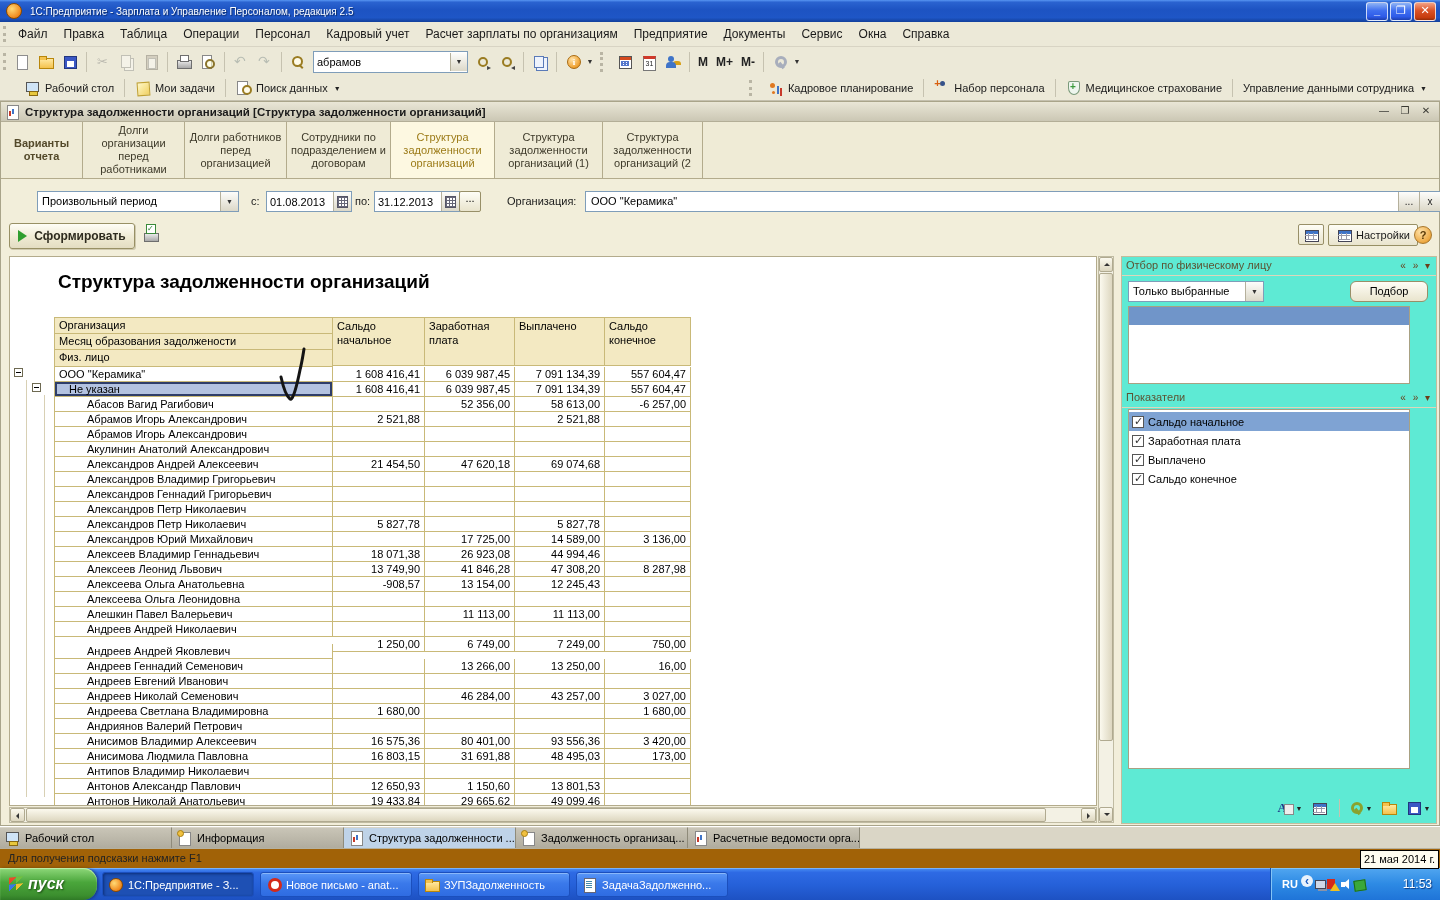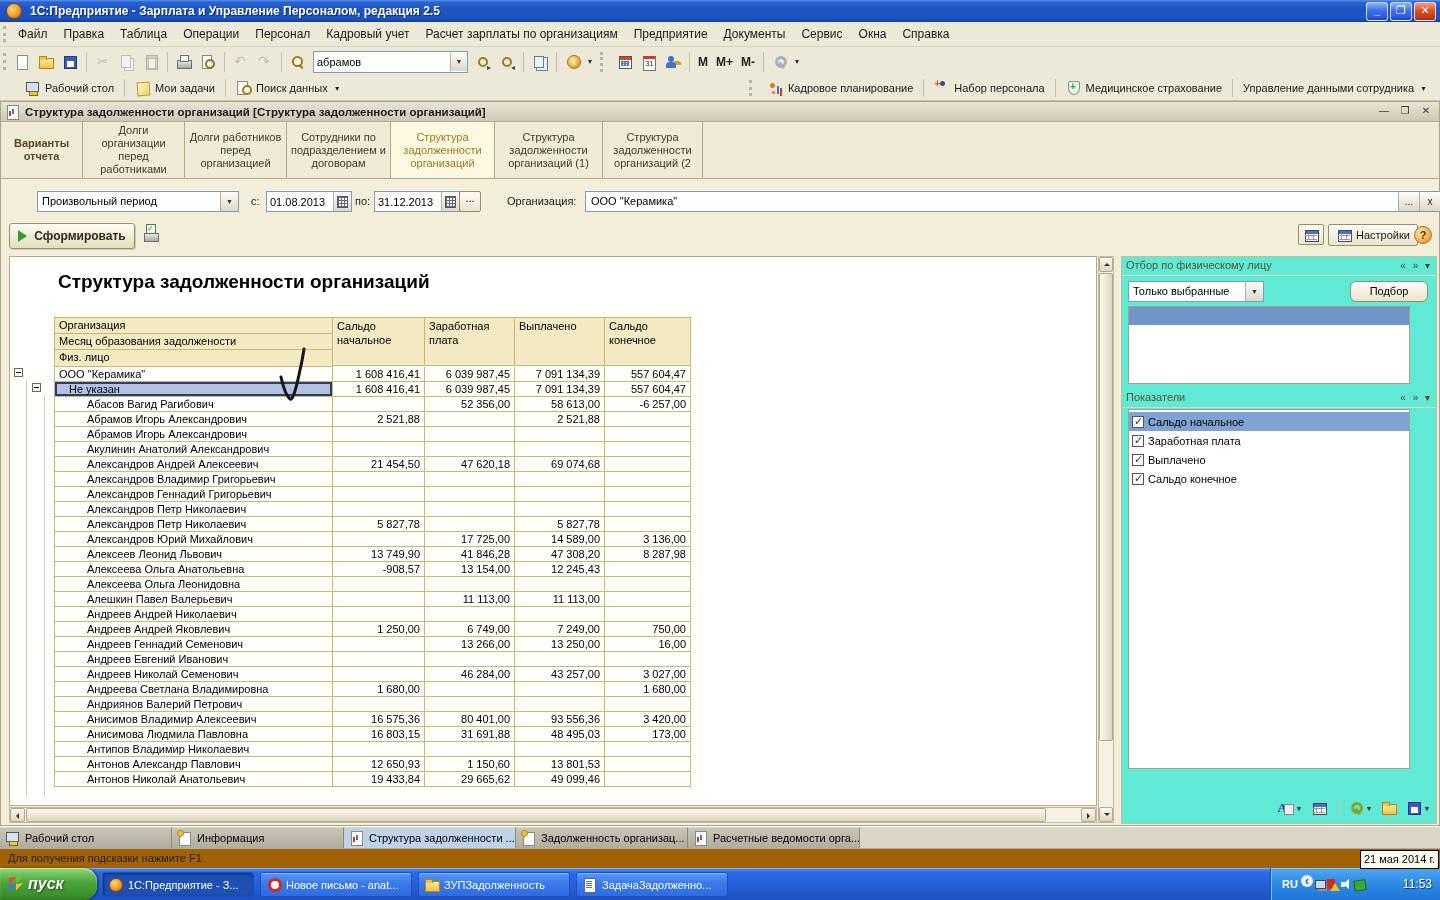--- a/index.html
+++ b/index.html
@@ -6,21 +6,21 @@
   .screen{position:relative;width:1440px;height:900px;overflow:hidden;
     font-family:"Liberation Sans","DejaVu Sans",sans-serif;font-size:11px;color:#000;
     background:#f2eeda;}
   
   .titlebar{position:absolute;left:0;top:0;width:100%;height:22px;
     background:linear-gradient(180deg,#5896f2 0%,#2a63d0 10%,#1d53c2 45%,#1e56c6 80%,#123f9b 100%);
     display:flex;align-items:center;padding:0 4px;box-sizing:border-box;}
   .titlebar .appicon{width:14px;height:14px;border-radius:50%;
     background:radial-gradient(circle at 35% 35%,#ffd975,#f0881c 70%,#b35a08);
     border:1px solid #8a4a00;margin:0 4px 0 2px;flex:0 0 auto;}
-  .titlebar .ttext{color:#fff;font-weight:bold;font-size:12px;text-shadow:1px 1px 1px #0b2a66;
+  .titlebar .ttext{color:#fff;font-weight:normal;font-size:10px;text-shadow:1px 1px 1px #0b2a66;
     white-space:nowrap;overflow:hidden;flex:1;}
   .winbtn{width:20px;height:17px;border-radius:3px;margin-left:2px;flex:0 0 auto;
     border:1px solid rgba(255,255,255,.75);color:#fff;font-size:11px;line-height:15px;
     text-align:center;font-weight:bold;
     background:linear-gradient(180deg,#8fb4f5,#3f6ff0 45%,#2e5be8 80%,#1d3fb0);}
   .winbtn.close{background:linear-gradient(180deg,#f3a184,#da5226 45%,#c63c0e 85%,#952c08);}
   
   .menubar{position:absolute;left:0;top:22px;width:100%;height:25px;background:#ece9d8;
     border-bottom:1px solid #d8d4c4;display:flex;align-items:center;padding-left:10px;box-sizing:border-box;}
   .menubar:before{content:"";position:absolute;left:3px;top:4px;bottom:4px;width:3px;
@@ -558,20 +558,27 @@
             <div class="tc num"></div>
           </div>
           <div class="trow">
             <div class="tc name" style="padding-left: 32px;">Александров Юрий Михайлович</div>
             <div class="tc num"></div>
             <div class="tc num">17 725,00</div>
             <div class="tc num">14 589,00</div>
             <div class="tc num">3 136,00</div>
           </div>
           <div class="trow">
+            <div class="tc name" style="padding-left: 32px;">Алексеев Владимир Геннадьевич</div>
+            <div class="tc num">18 071,38</div>
+            <div class="tc num">26 923,08</div>
+            <div class="tc num">44 994,46</div>
+            <div class="tc num"></div>
+          </div>
+          <div class="trow">
             <div class="tc name" style="padding-left: 32px;">Алексеев Леонид Львович</div>
             <div class="tc num">13 749,90</div>
             <div class="tc num">41 846,28</div>
             <div class="tc num">47 308,20</div>
             <div class="tc num">8 287,98</div>
           </div>
           <div class="trow">
             <div class="tc name" style="padding-left: 32px;">Алексеева Ольга Анатольевна</div>
             <div class="tc num">-908,57</div>
             <div class="tc num">13 154,00</div>
@@ -593,21 +600,21 @@
             <div class="tc num"></div>
           </div>
           <div class="trow">
             <div class="tc name" style="padding-left: 32px;">Андреев Андрей Николаевич</div>
             <div class="tc num"></div>
             <div class="tc num"></div>
             <div class="tc num"></div>
             <div class="tc num"></div>
           </div>
           <div class="trow">
-            <div class="tc name" style="padding-left: 32px;">Андреев Андрей Яковлевич</div>
+            <div class="tc name" style="padding-left: 32px; margin-top: 7px;">Андреев Андрей Яковлевич</div>
             <div class="tc num">1 250,00</div>
             <div class="tc num">6 749,00</div>
             <div class="tc num">7 249,00</div>
             <div class="tc num">750,00</div>
           </div>
           <div class="trow">
             <div class="tc name" style="padding-left: 32px;">Андреев Геннадий Семенович</div>
             <div class="tc num"></div>
             <div class="tc num">13 266,00</div>
             <div class="tc num">13 250,00</div>

